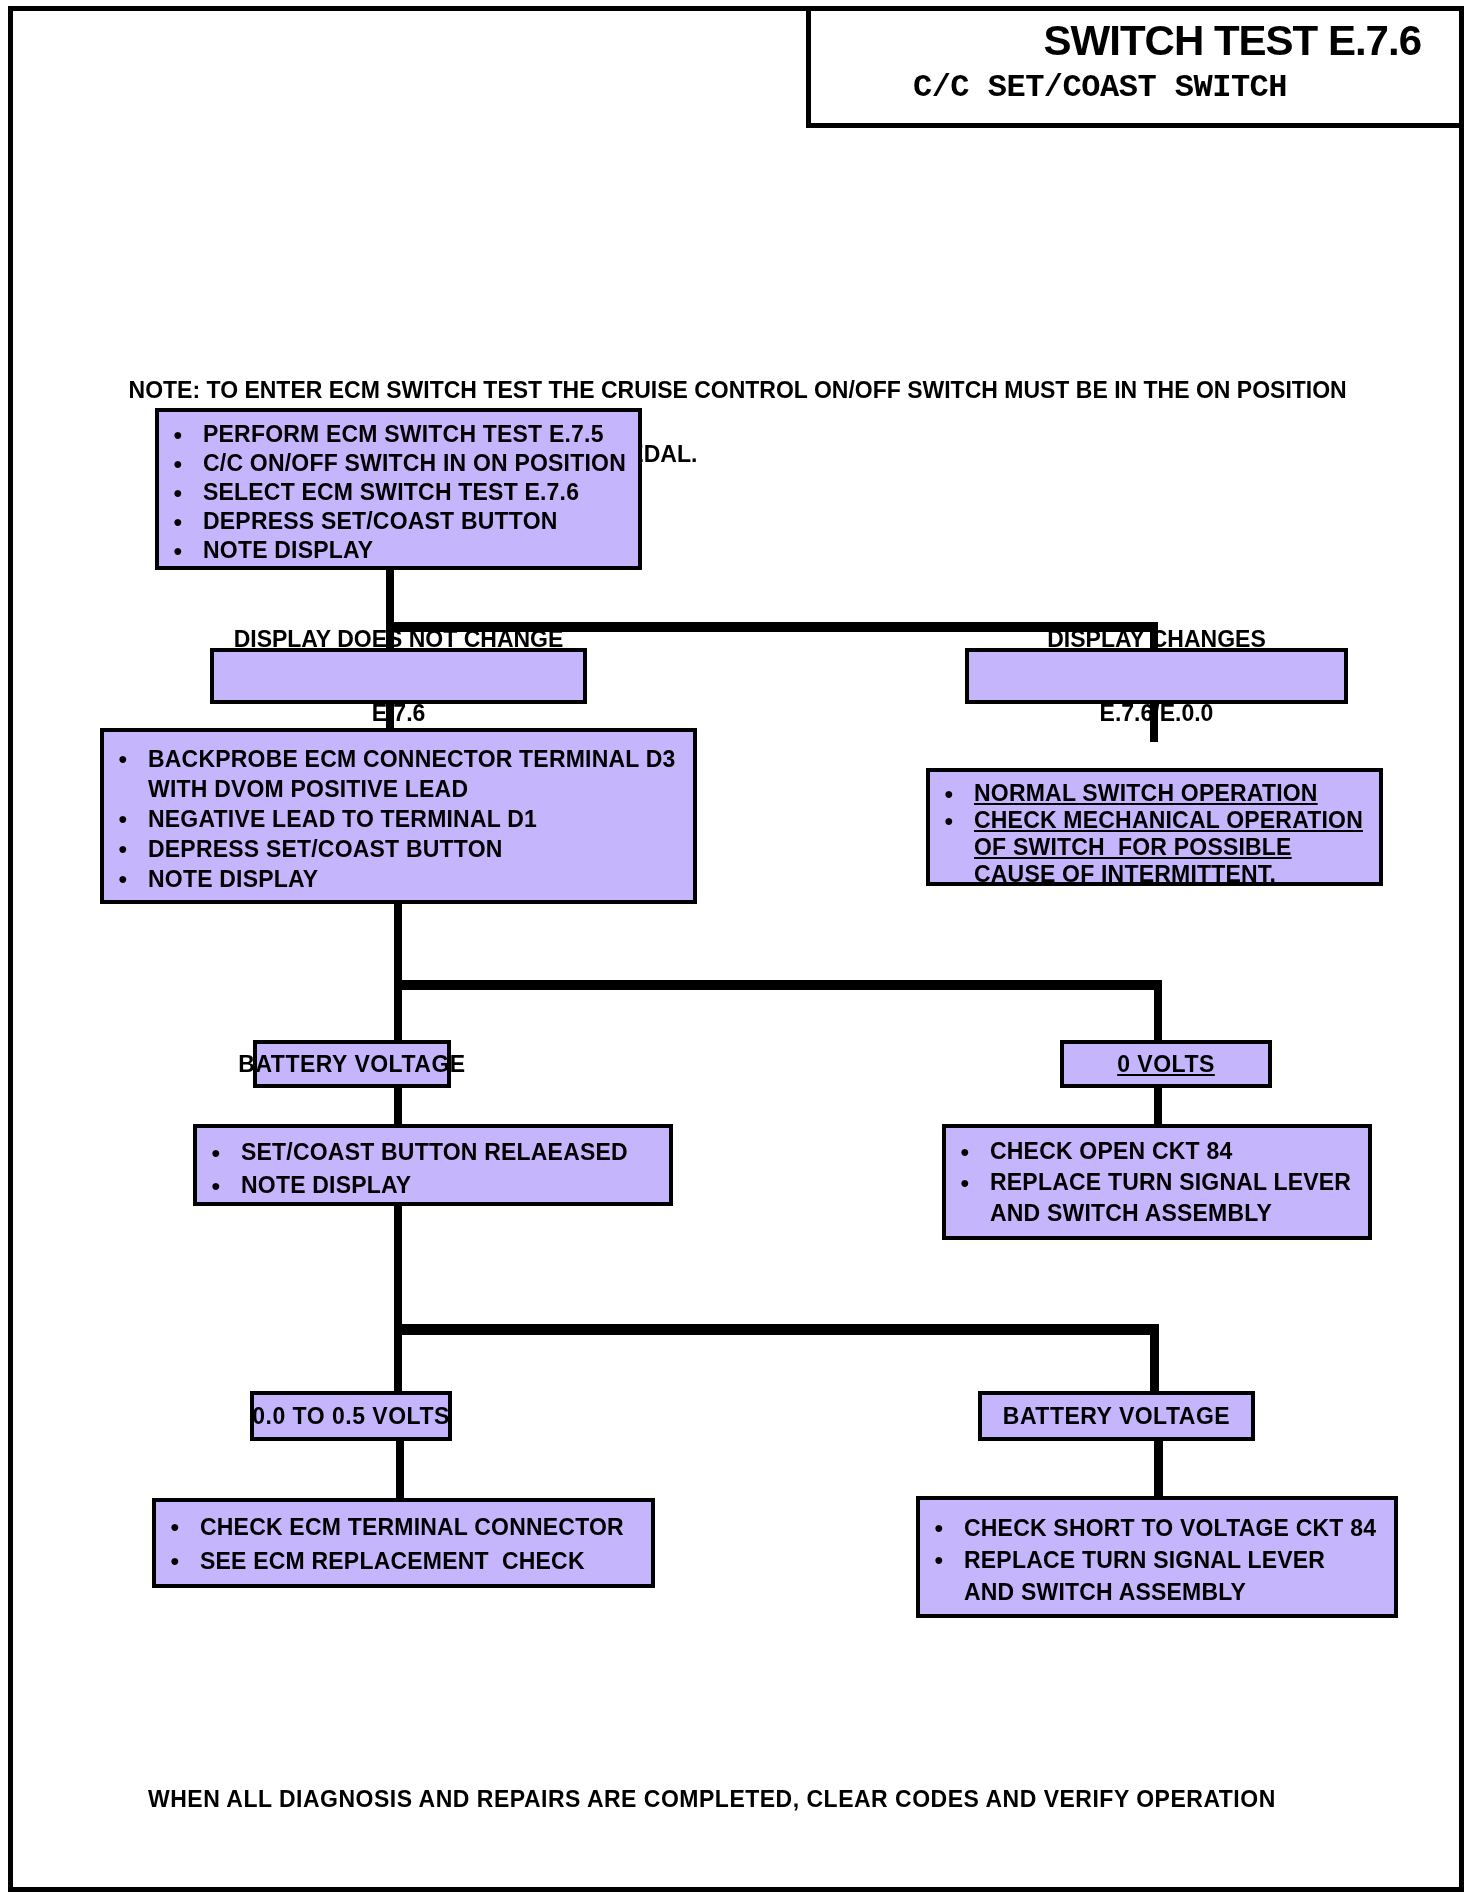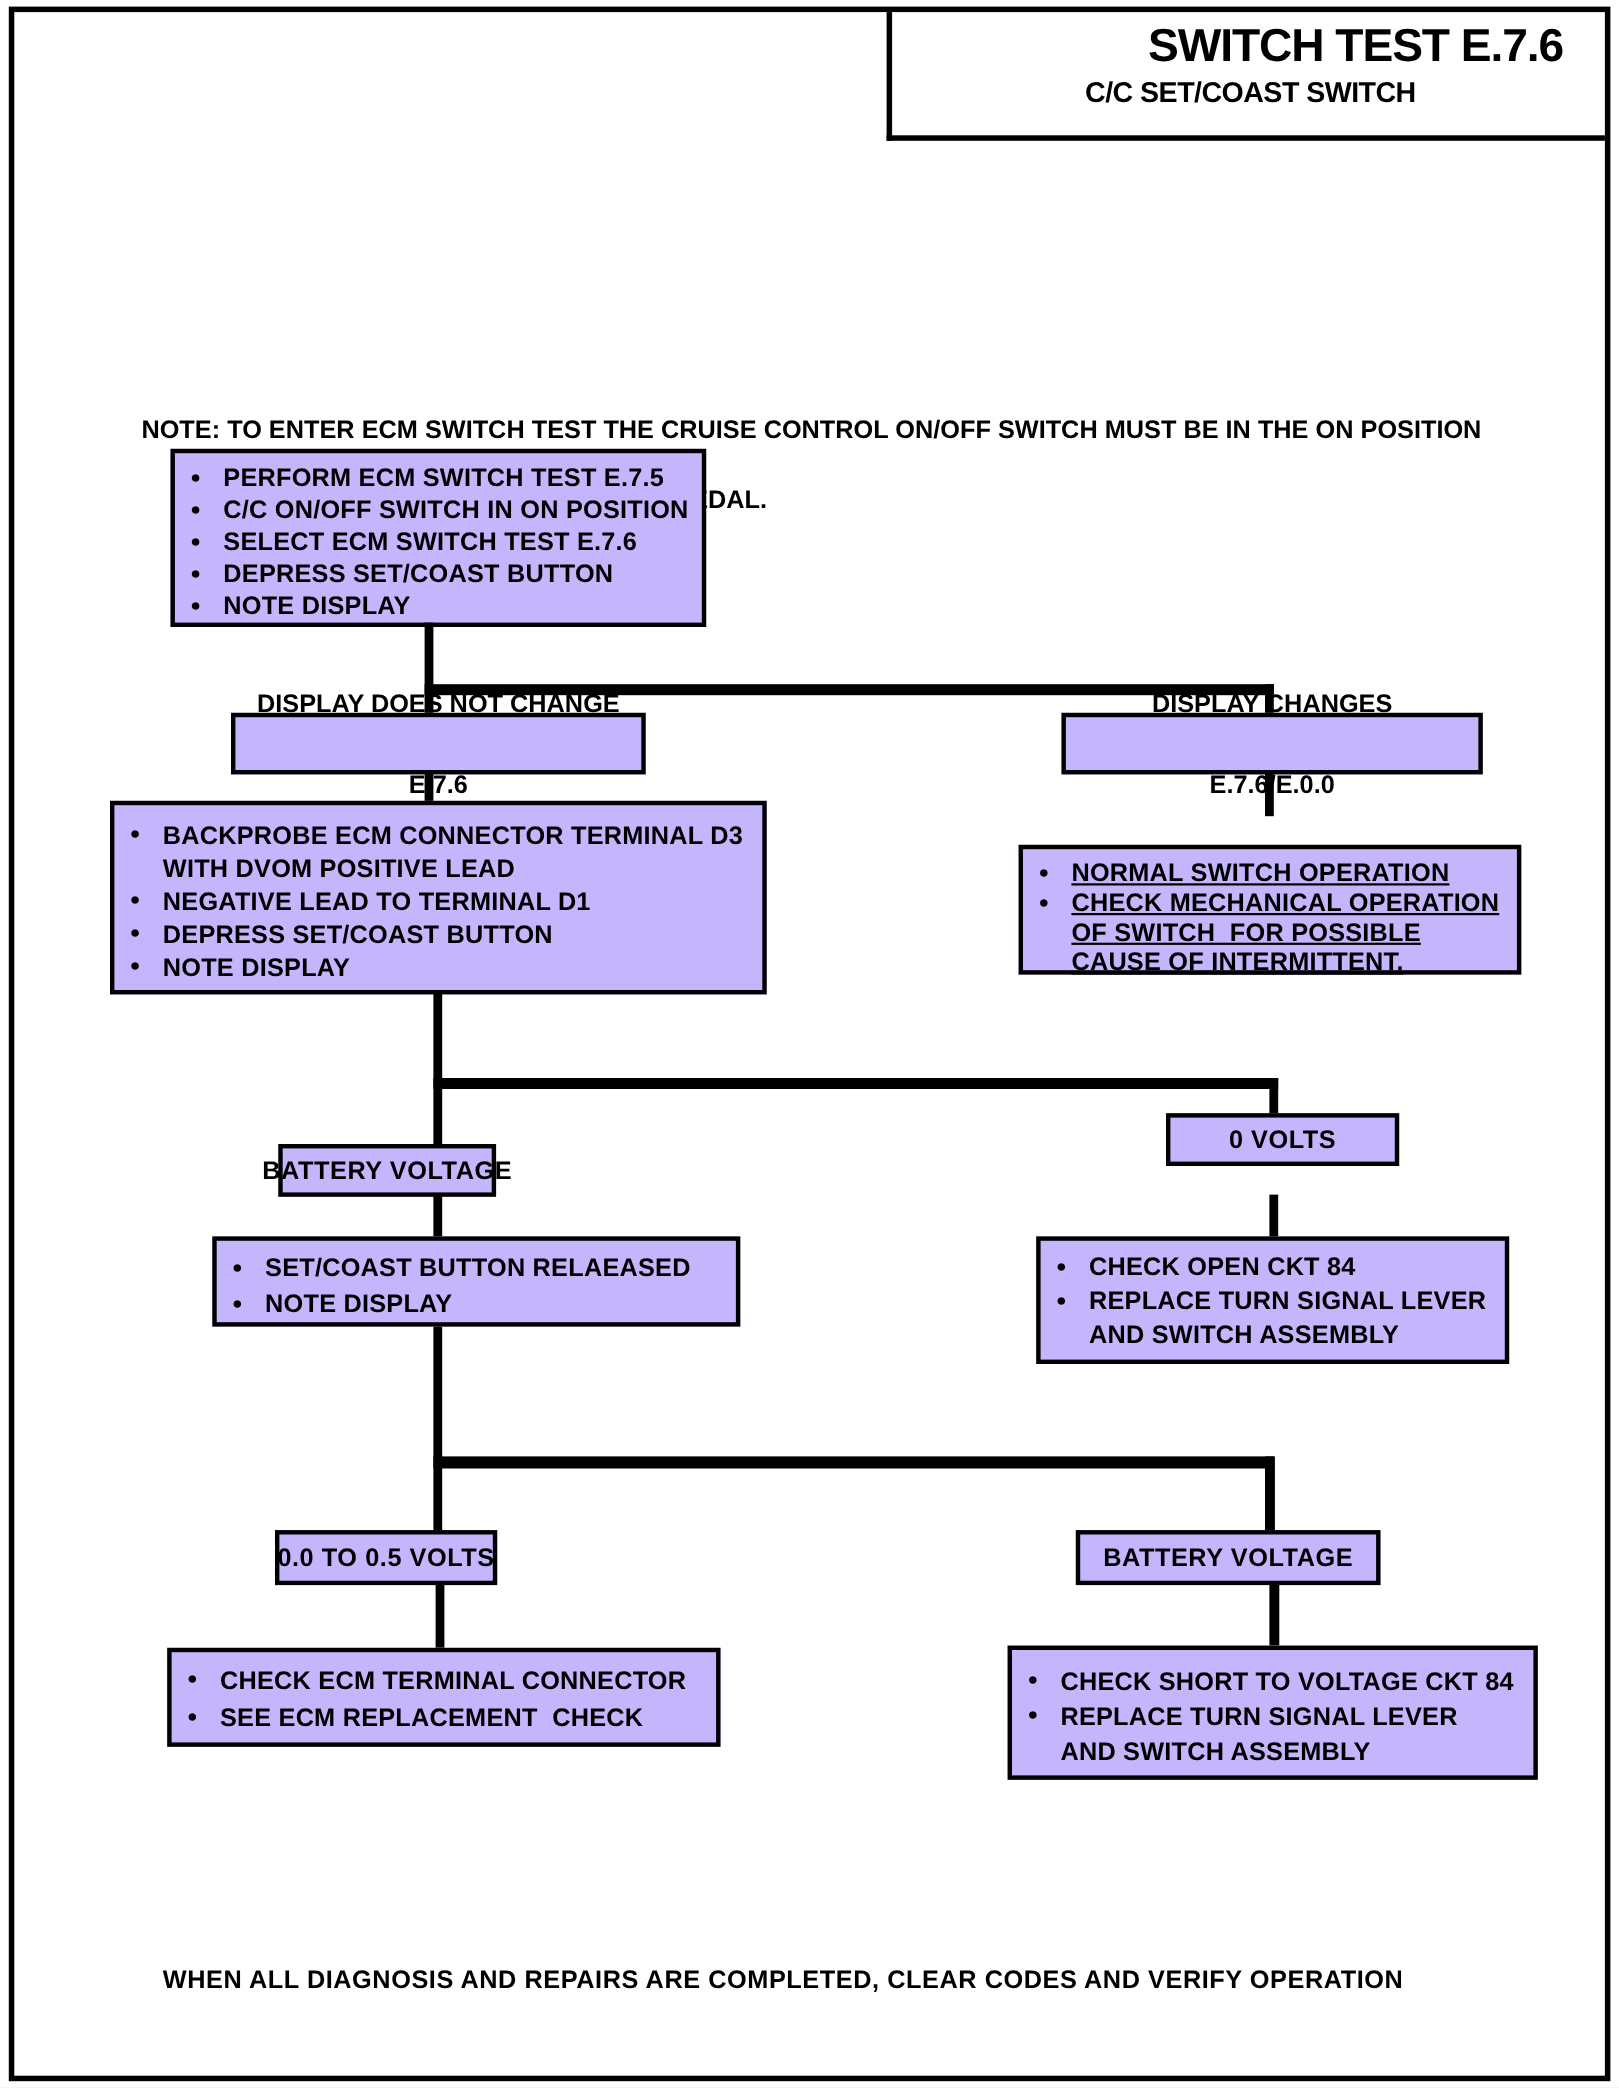--- a/index.html
+++ b/index.html
@@ -15,22 +15,23 @@
   }
   .title-box{
     position:absolute;left:806px;top:11px;width:648px;height:112px;
     border-left:5px solid #000;border-bottom:5px solid #000;
   }
   .title-main{
     position:absolute;right:38px;top:6px;font-size:42px;letter-spacing:-1px;
     white-space:pre;
   }
   .title-sub{
-    position:absolute;right:172px;top:58px;font-size:26px;letter-spacing:-0.5px;
+    position:absolute;right:172px;top:58px;font-size:32px;letter-spacing:-0.5px;
     white-space:pre;
+    font-family:Liberation Mono, monospace;
   }
   .note{position:absolute;left:103px;top:342px;font-size:23px;line-height:32px;white-space:pre;}
   .note .ind{padding-left:110px;display:block;}
   .fbox{position:absolute;border:4px solid #000;background:#c4b5fd;box-sizing:border-box;}
   .rows{padding-top:8px;}
   .row{position:relative;padding-left:44px;font-size:23px;white-space:pre;letter-spacing:0.2px;}
   .row.b::before{
     content:"●";position:absolute;left:14px;top:0px;font-size:16px;
   }
   .lbl{display:flex;align-items:center;justify-content:center;font-size:23px;letter-spacing:0.5px;white-space:pre;}
@@ -96,21 +97,21 @@
   </div>
 
   <div class="vline" style="left:394px;top:900px;width:8px;height:140px;"></div>
   <div class="hline" style="left:394px;top:980px;width:768px;height:10px;"></div>
   <div class="vline" style="left:1154px;top:980px;width:8px;height:60px;"></div>
 
   <div class="fbox lbl" style="left:253px;top:1040px;width:198px;height:48px;">
     <span>BATTERY VOLTAGE</span>
   </div>
 
-  <div class="fbox lbl" style="left:1060px;top:1012px;width:212px;height:48px;">
+  <div class="fbox lbl" style="left:1060px;top:1040px;width:212px;height:48px;text-decoration:underline;">
     <span>0 VOLTS</span>
   </div>
 
   <div class="vline" style="left:394px;top:1086px;width:8px;height:40px;"></div>
   <div class="vline" style="left:1154px;top:1086px;width:8px;height:40px;"></div>
 
   <div class="fbox rows" style="left:193px;top:1124px;width:480px;height:82px;line-height:33px;">
     <div class="row b">SET/COAST BUTTON RELAEASED</div>
     <div class="row b">NOTE DISPLAY</div>
   </div>

